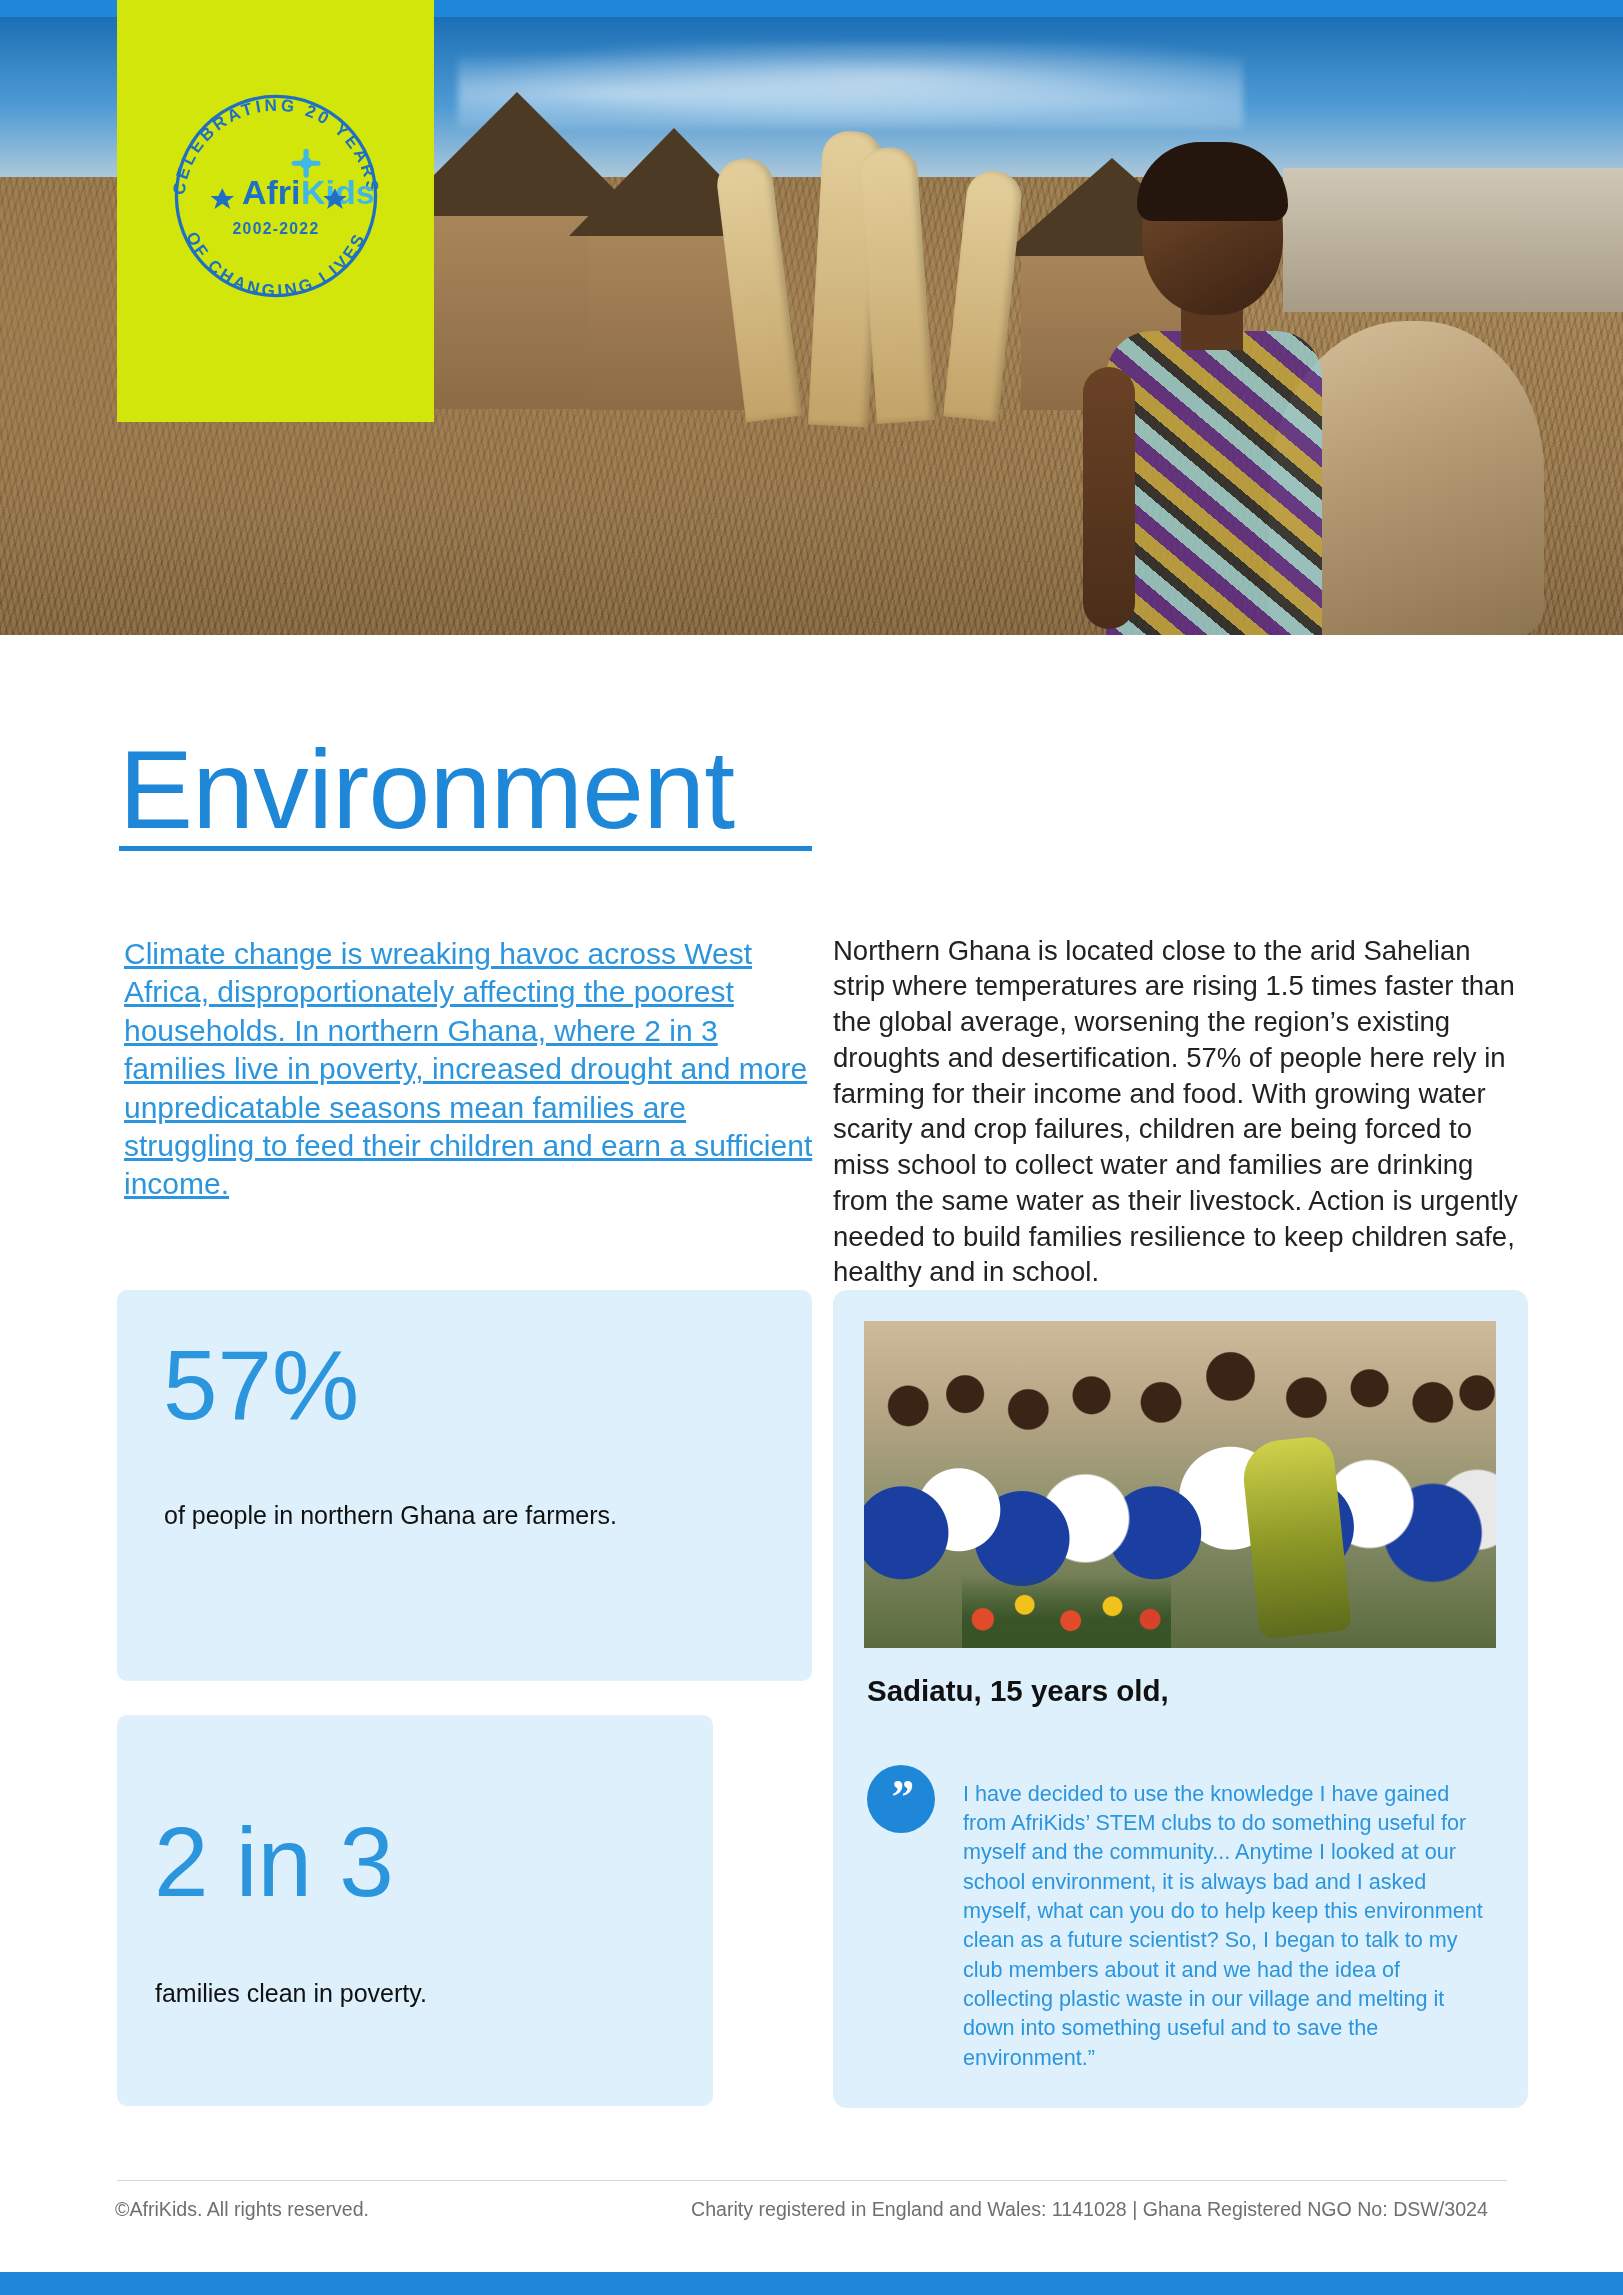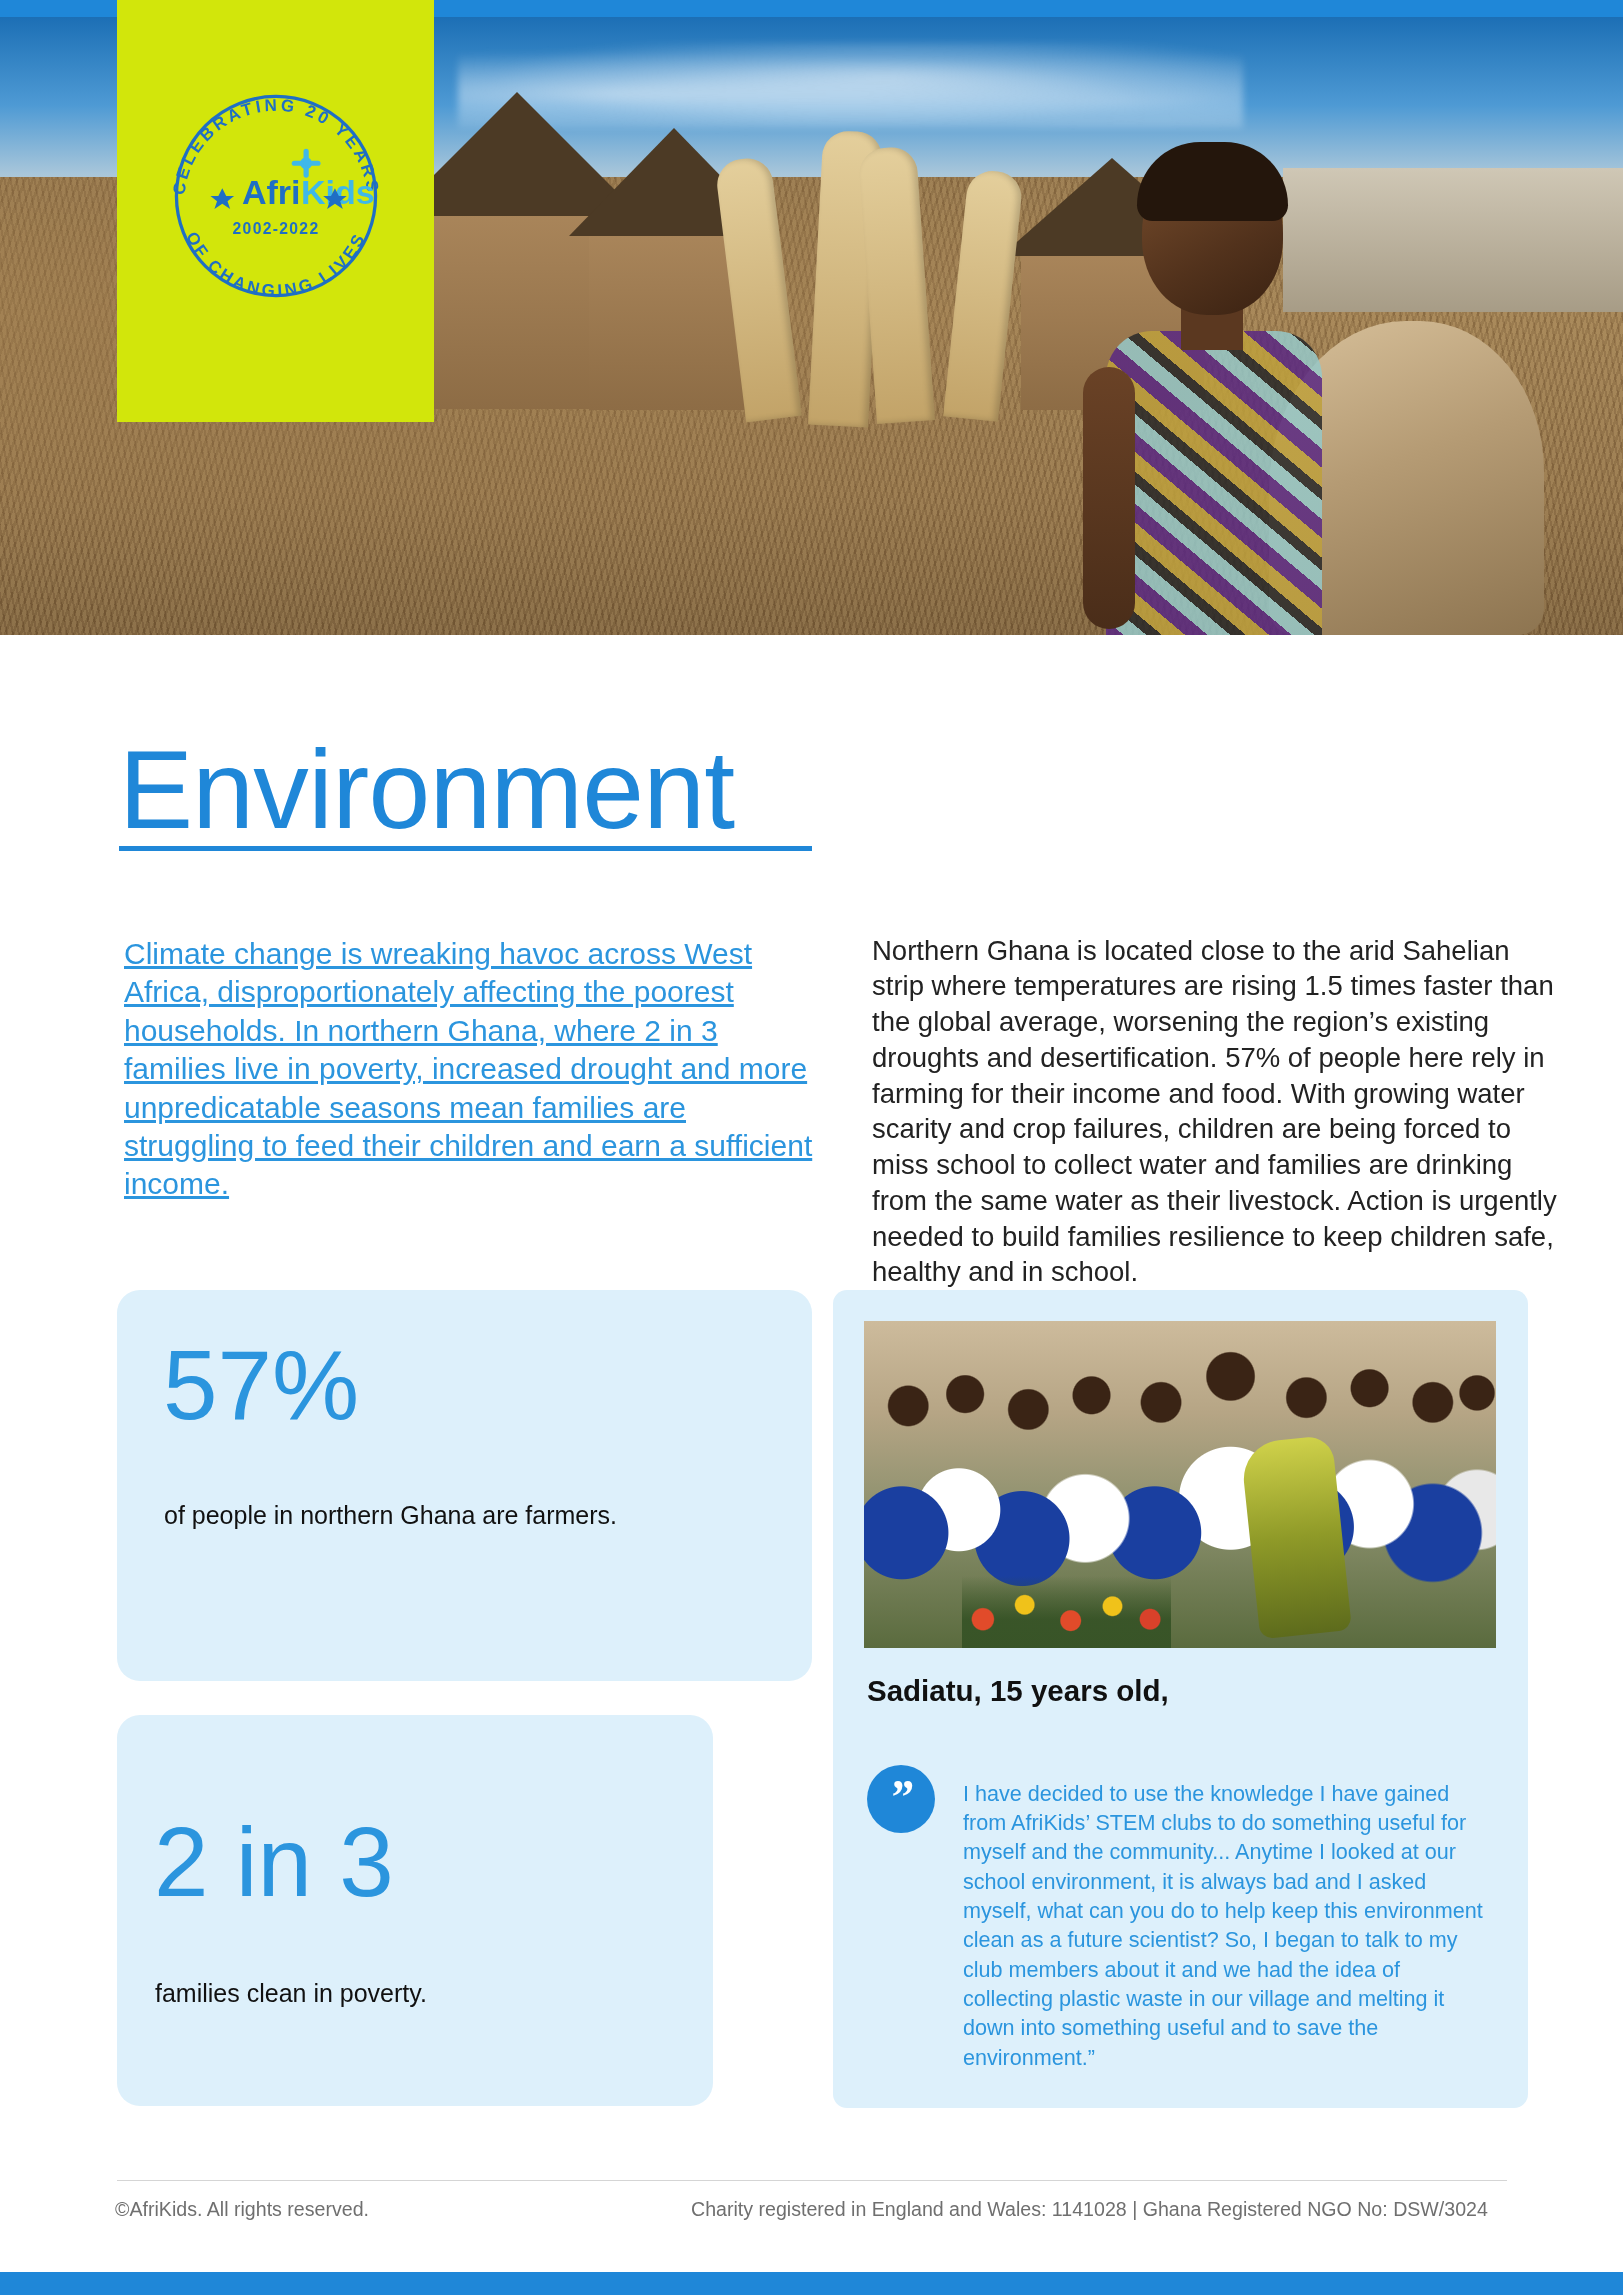--- a/index.html
+++ b/index.html
@@ -177,28 +177,27 @@
     line-height: 1.28;
     text-decoration: underline;
   }
   .col-right {
     position: absolute;
     left: 833px; top: 270px;
     width: 694px;
     color: #222222;
     font-size: 27.5px;
     line-height: 1.30;
-    margin-left: 39px;
   }
 
   
   .stat-card {
     position: absolute;
     background: #ddf0fb;
-    border-radius: 23px;
+    border-radius: 10px;
   }
   #stat-1 { left: 117px; top: 655px; width: 695px; height: 391px; }
   #stat-2 { left: 117px; top: 1080px; width: 596px; height: 391px; }
   .stat-number {
     position: absolute;
     left: 46px; top: 46px;
     font-size: 98px;
     line-height: 1;
     color: #2b95de;
     font-weight: 400;

